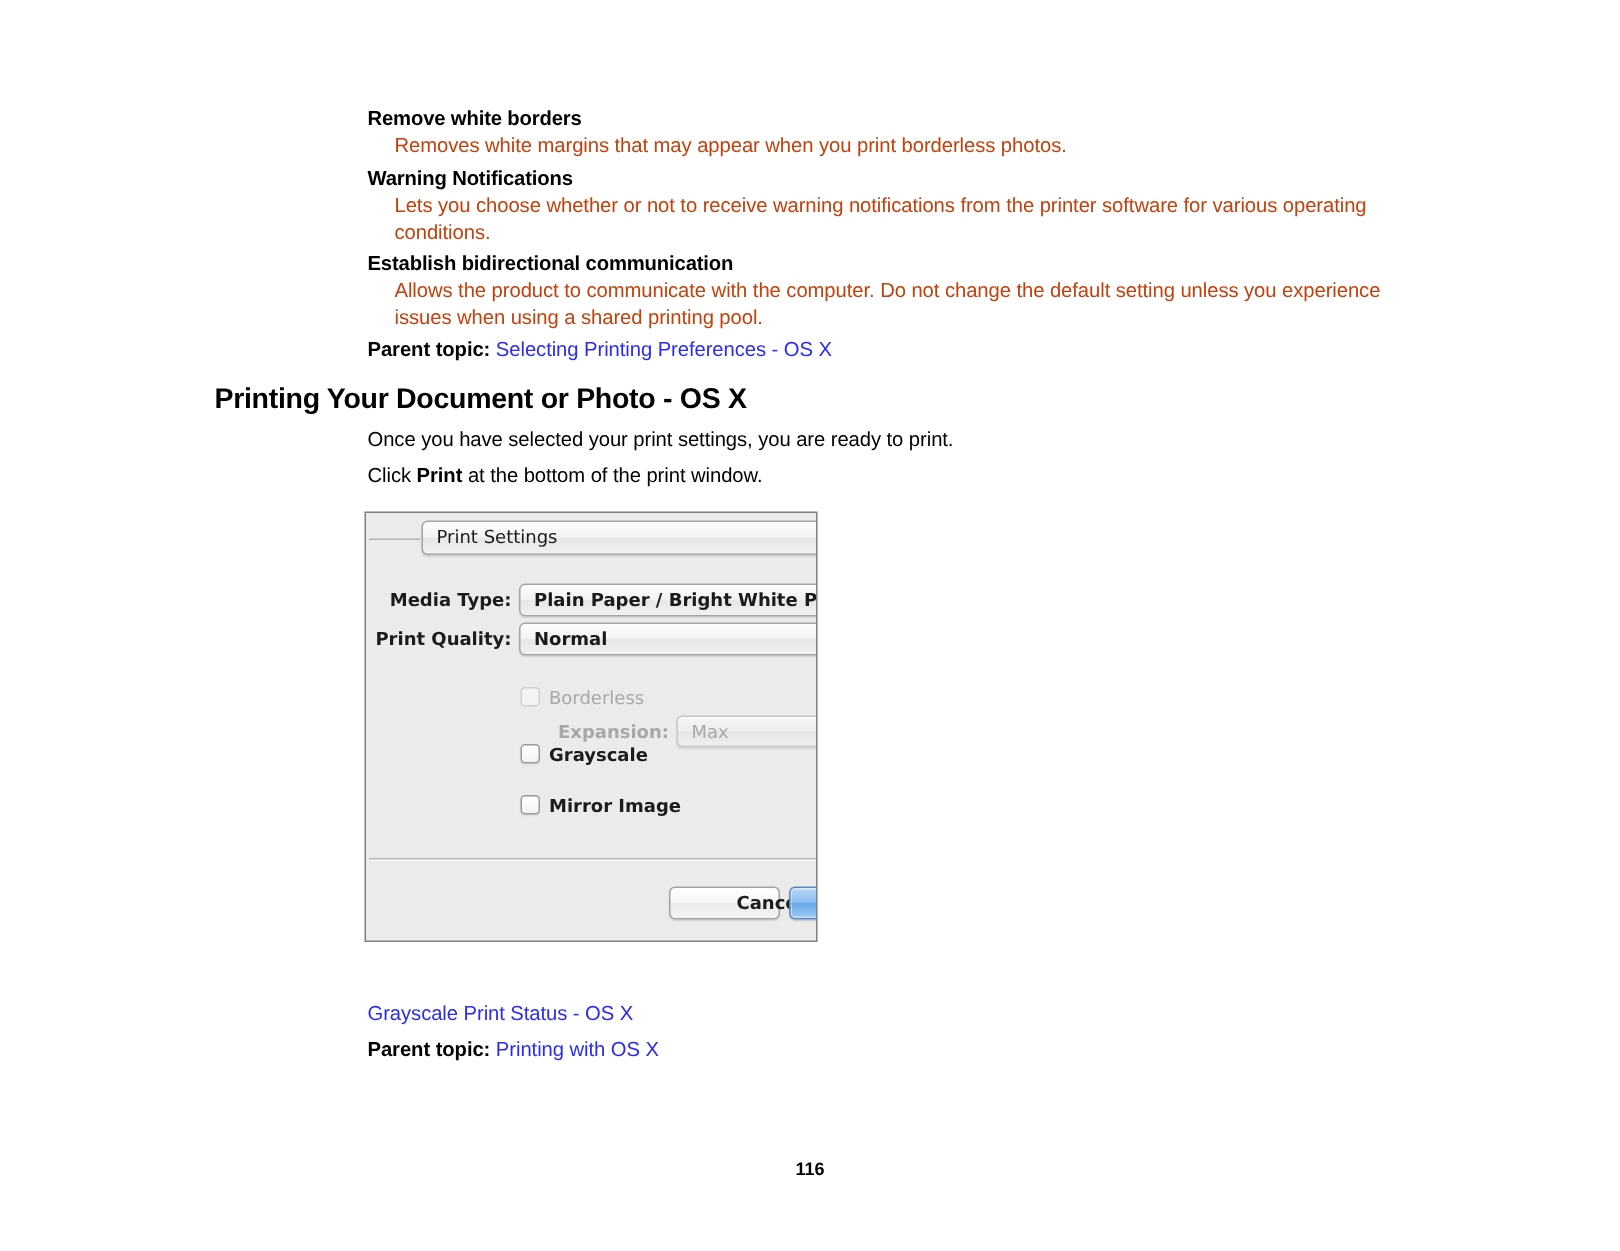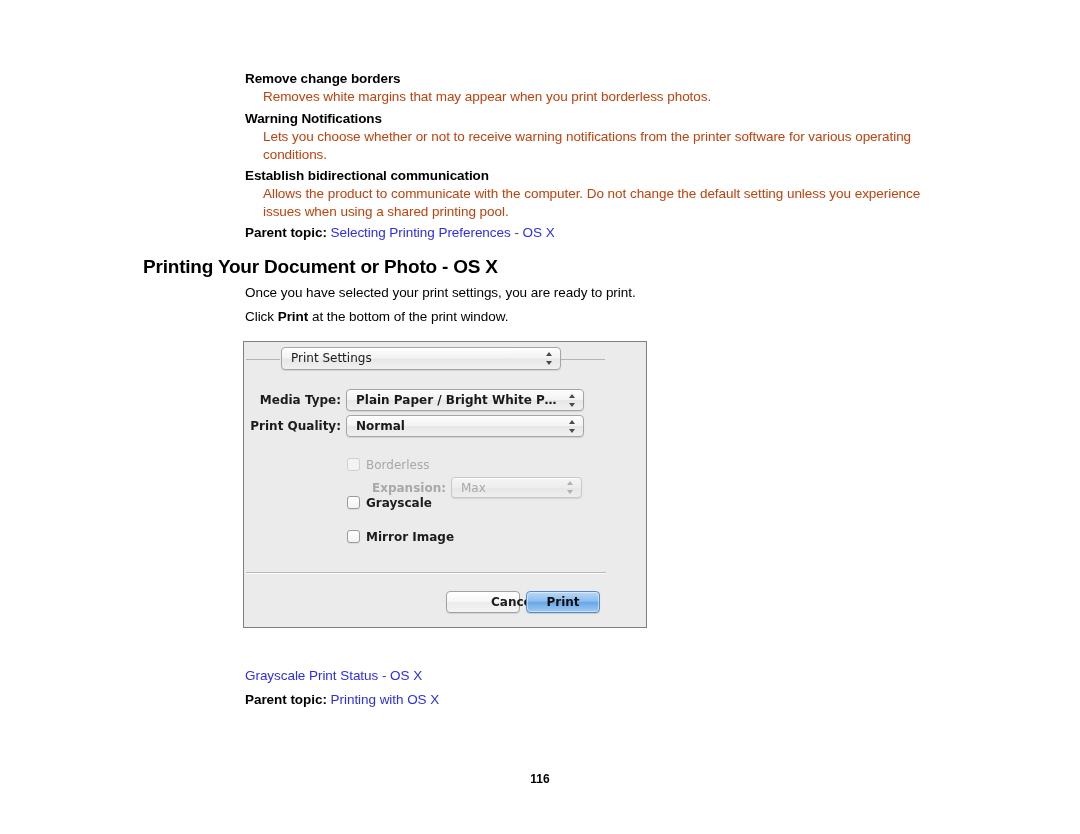--- a/index.html
+++ b/index.html
@@ -76,21 +76,21 @@
     font-weight: bold;
     color: #000;
     text-align: center;
   }
 
   
   #print-dialog {
     position: absolute;
     left: 243px;
     top: 341px;
-    width: 404px;
+    width: 302px;
     height: 287px;
     background: #ebebeb;
     border: 1px solid #808080;
     box-sizing: border-box;
     font-family: "DejaVu Sans", sans-serif;
     overflow: hidden;
   }
 
   
   .group-row {
@@ -235,21 +235,21 @@
     background: linear-gradient(to bottom, #b9d8f6 0%, #8cbdef 46%, #68a7e8 52%, #9fcbf3 100%);
     color: #0d0d0d;
     box-shadow: 0 1px 1px rgba(0,0,0,0.14), 0 0 0 1px rgba(255,255,255,0.45) inset;
   }
   #button-cancel { left: 202px; top: 249px; width: 74px; padding-left: 44px; }
   #button-print  { left: 282px; top: 249px; width: 74px; }
 </style>
 </head>
 <body>
 
-<div class="doc-term" style="left:245px; top:71px;">Remove change borders</div>
+<div class="doc-term" style="left:245px; top:71px;">Remove white borders</div>
 <div class="doc-def" style="left:263px; top:88px; width:670px;">Removes white margins that may appear when you print borderless photos.</div>
 
 <div class="doc-term" style="left:245px; top:111px;">Warning Notifications</div>
 <div class="doc-def" style="left:263px; top:128px; width:660px;">Lets you choose whether or not to receive warning notifications from the printer software for various operating conditions.</div>
 
 <div class="doc-term" style="left:245px; top:168px;">Establish bidirectional communication</div>
 <div class="doc-def" style="left:263px; top:185px; width:660px;">Allows the product to communicate with the computer. Do not change the default setting unless you experience issues when using a shared printing pool.</div>
 
 <div class="parent-line" style="left:245px; top:225px;">
   <span class="lbl">Parent topic:</span>

